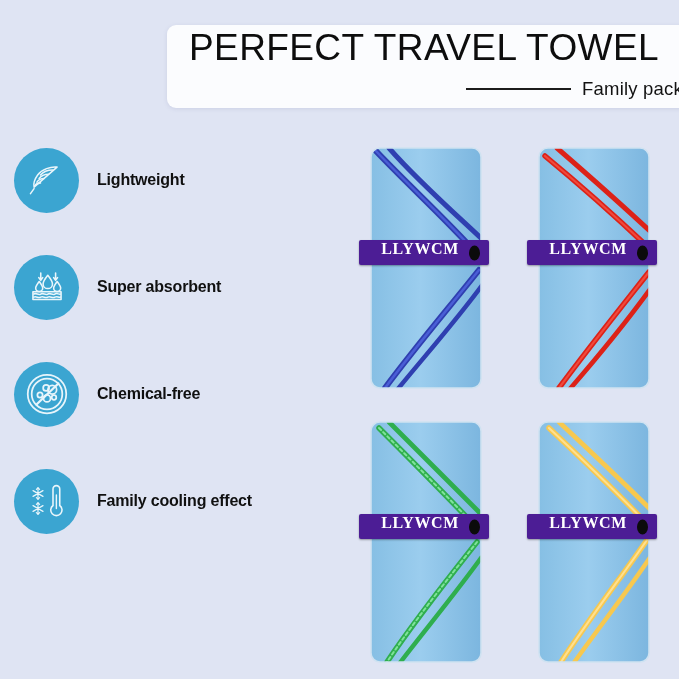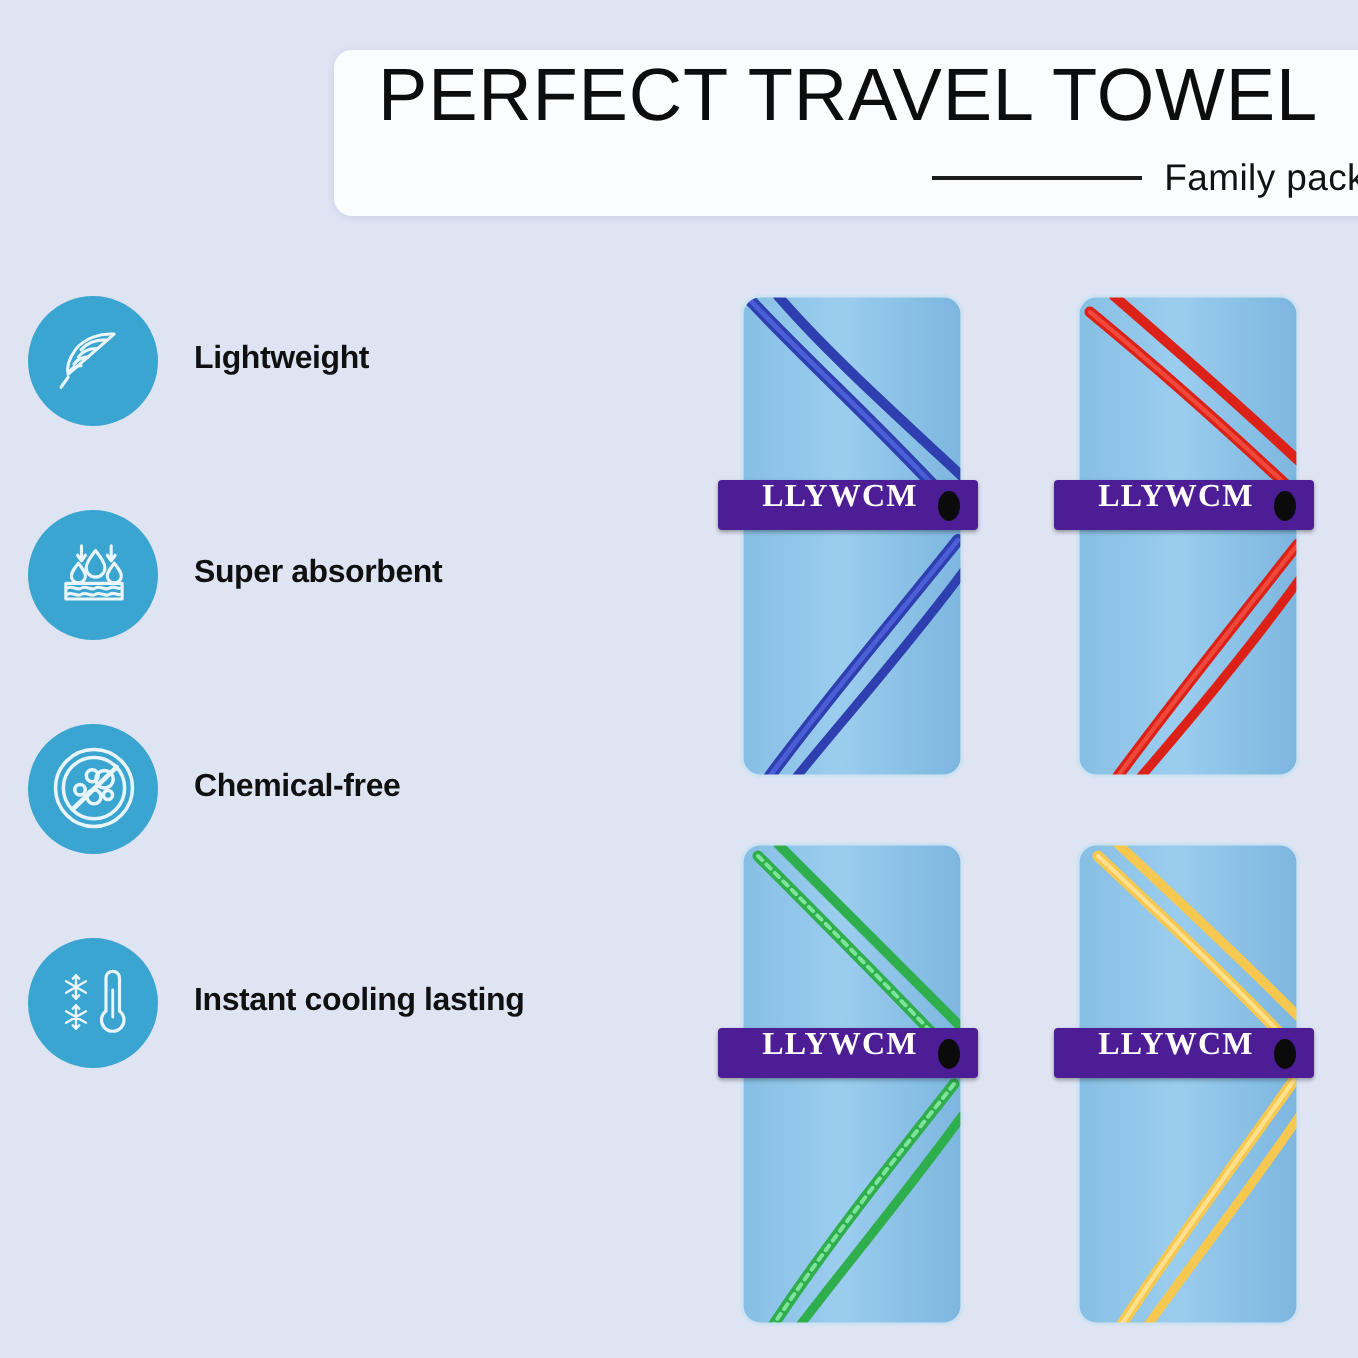--- a/index.html
+++ b/index.html
@@ -183,21 +183,21 @@
             <g transform="translate(20,42) scale(0.85)">
               <path d="M0 -9V9 M-7.8 -4.5L7.8 4.5 M-7.8 4.5L7.8 -4.5"></path>
               <path d="M-2.5 -6.5L0 -9L2.5 -6.5 M-2.5 6.5L0 9L2.5 6.5"></path>
             </g>
 
             <path d="M40 16a4.5 4.5 0 0 1 9 0v22a7.5 7.5 0 1 1 -9 0z" stroke-width="2.1"></path>
             <path d="M44.5 24v18"></path>
           </g>
         </svg>
       </div>
-      <div class="feature-label">Instant cooling lasting</div>
+      <div class="feature-label">Family cooling effect</div>
     </div>
 
   </div>
 
   <div id="towel-grid">
 
     <div class="towel-cell">
       <div class="towel">
         <svg viewBox="0 0 118 248">
           <defs>

